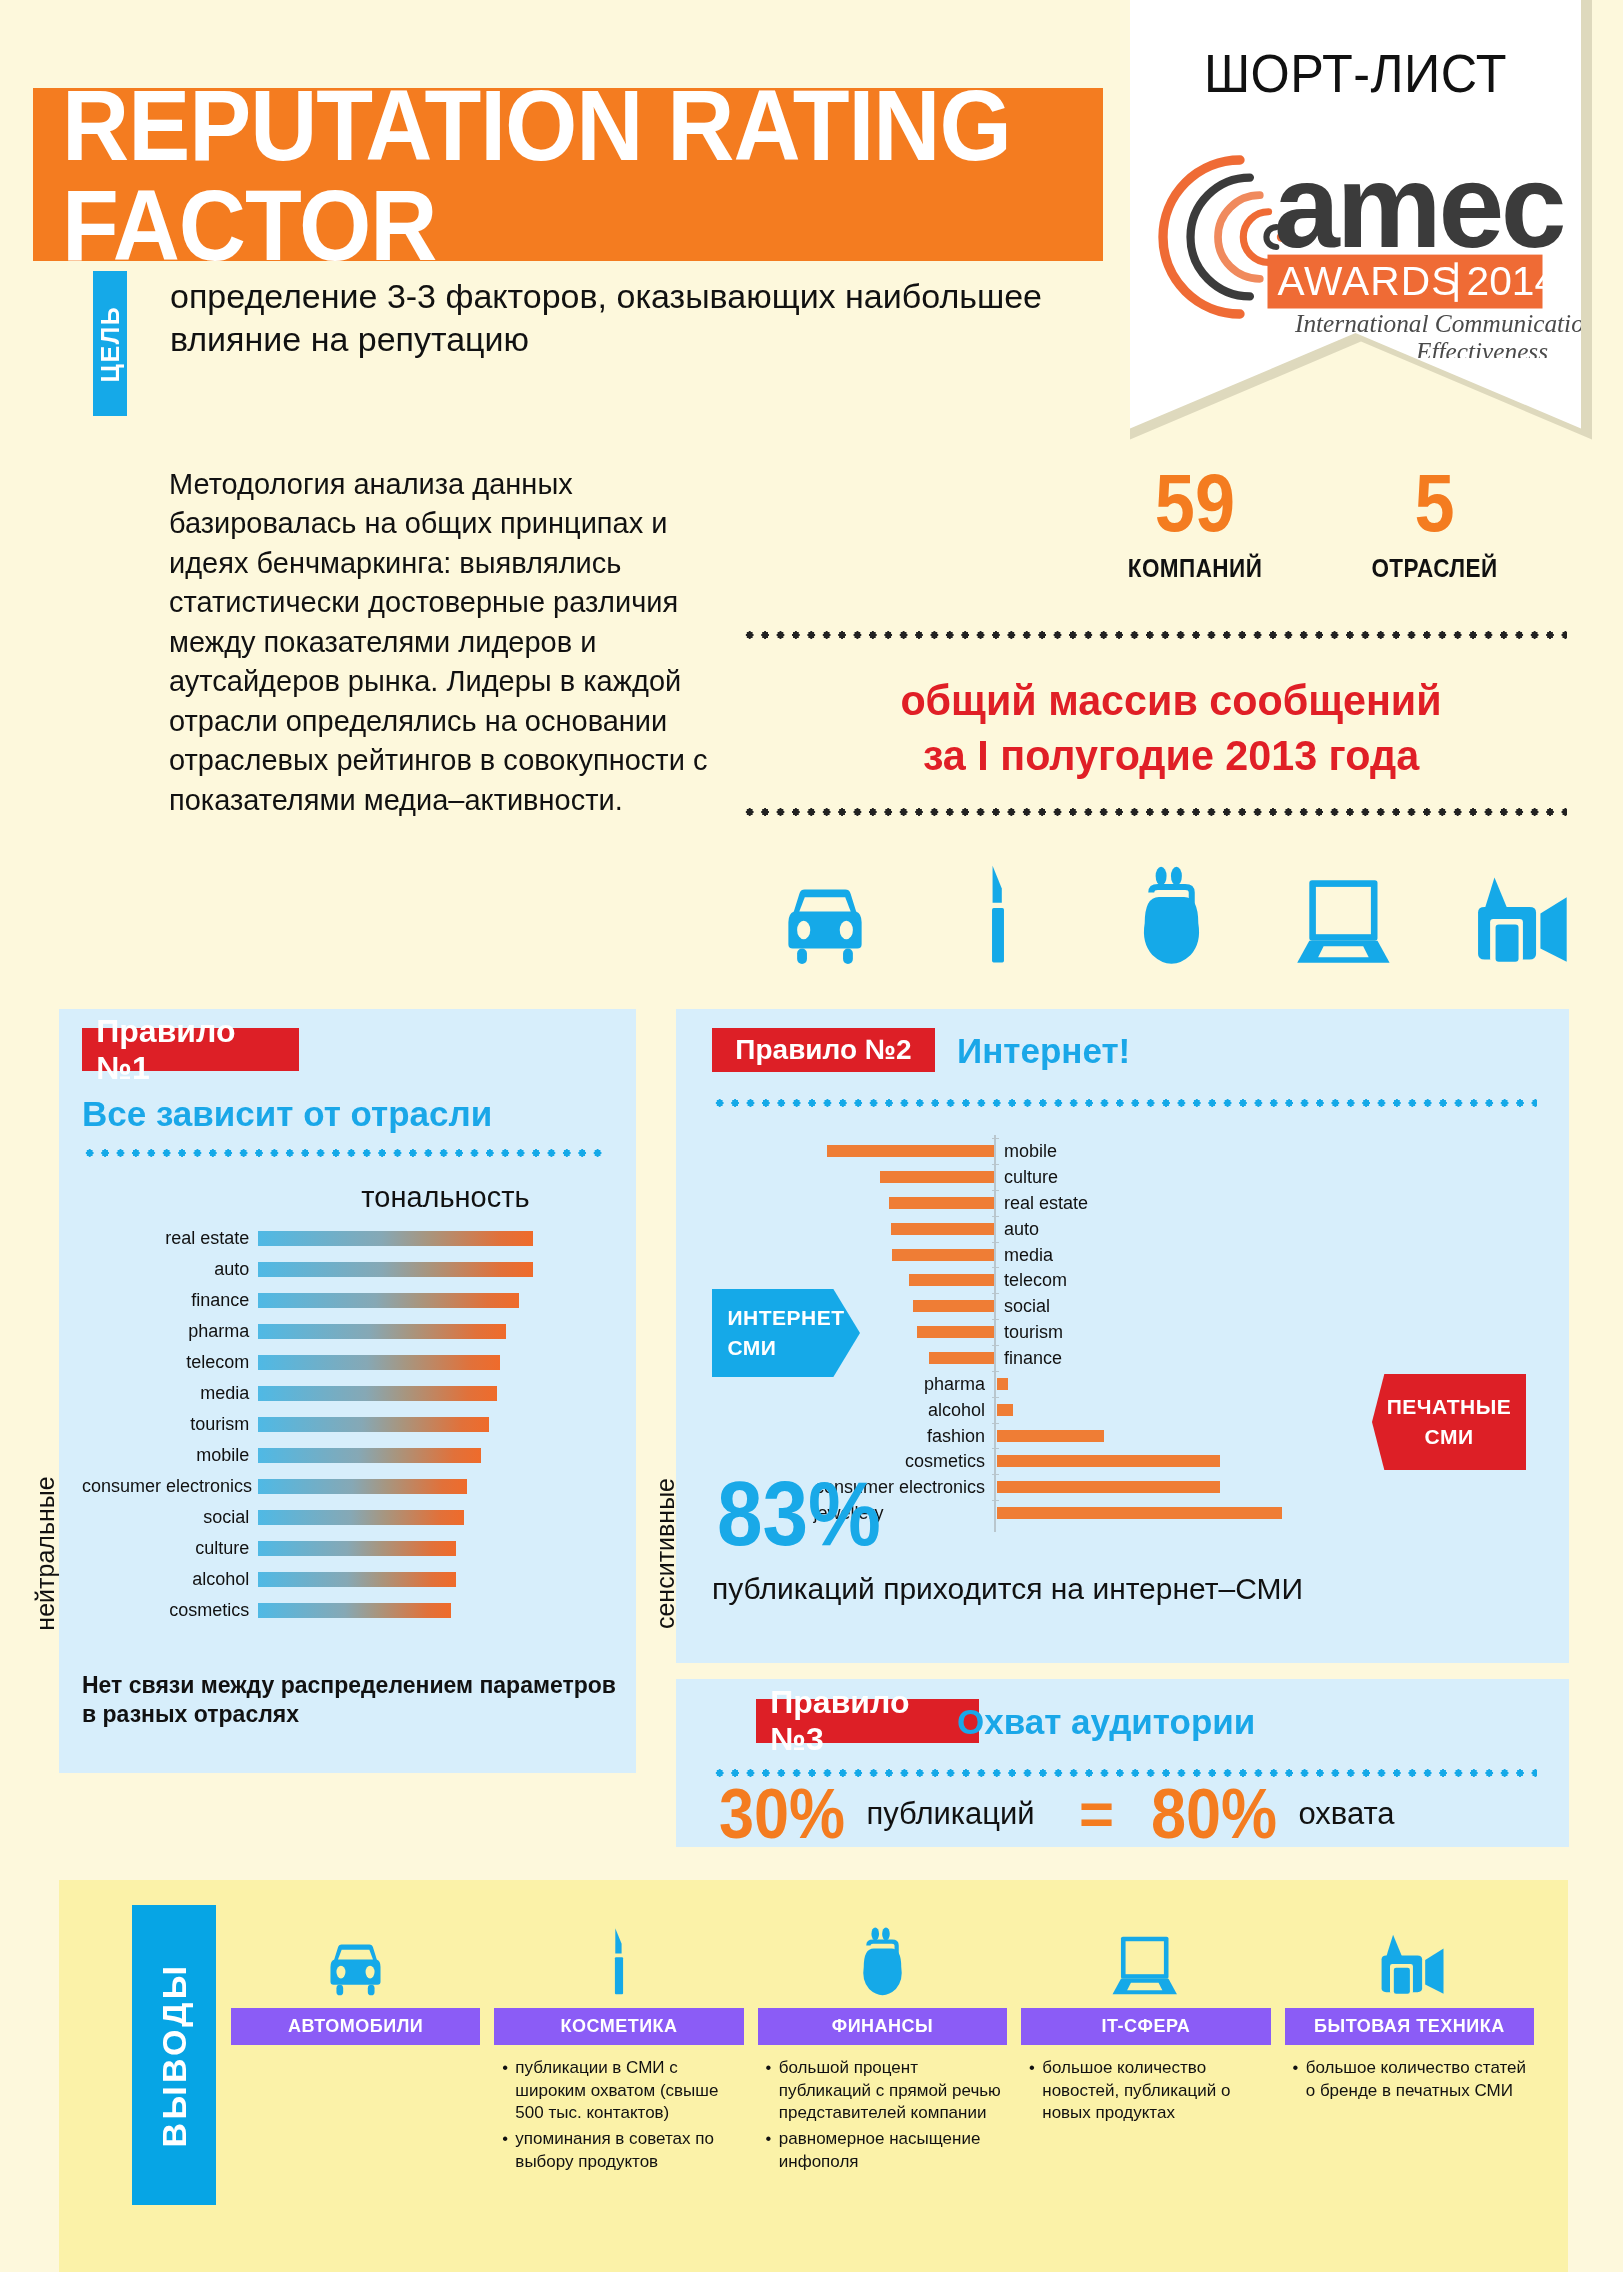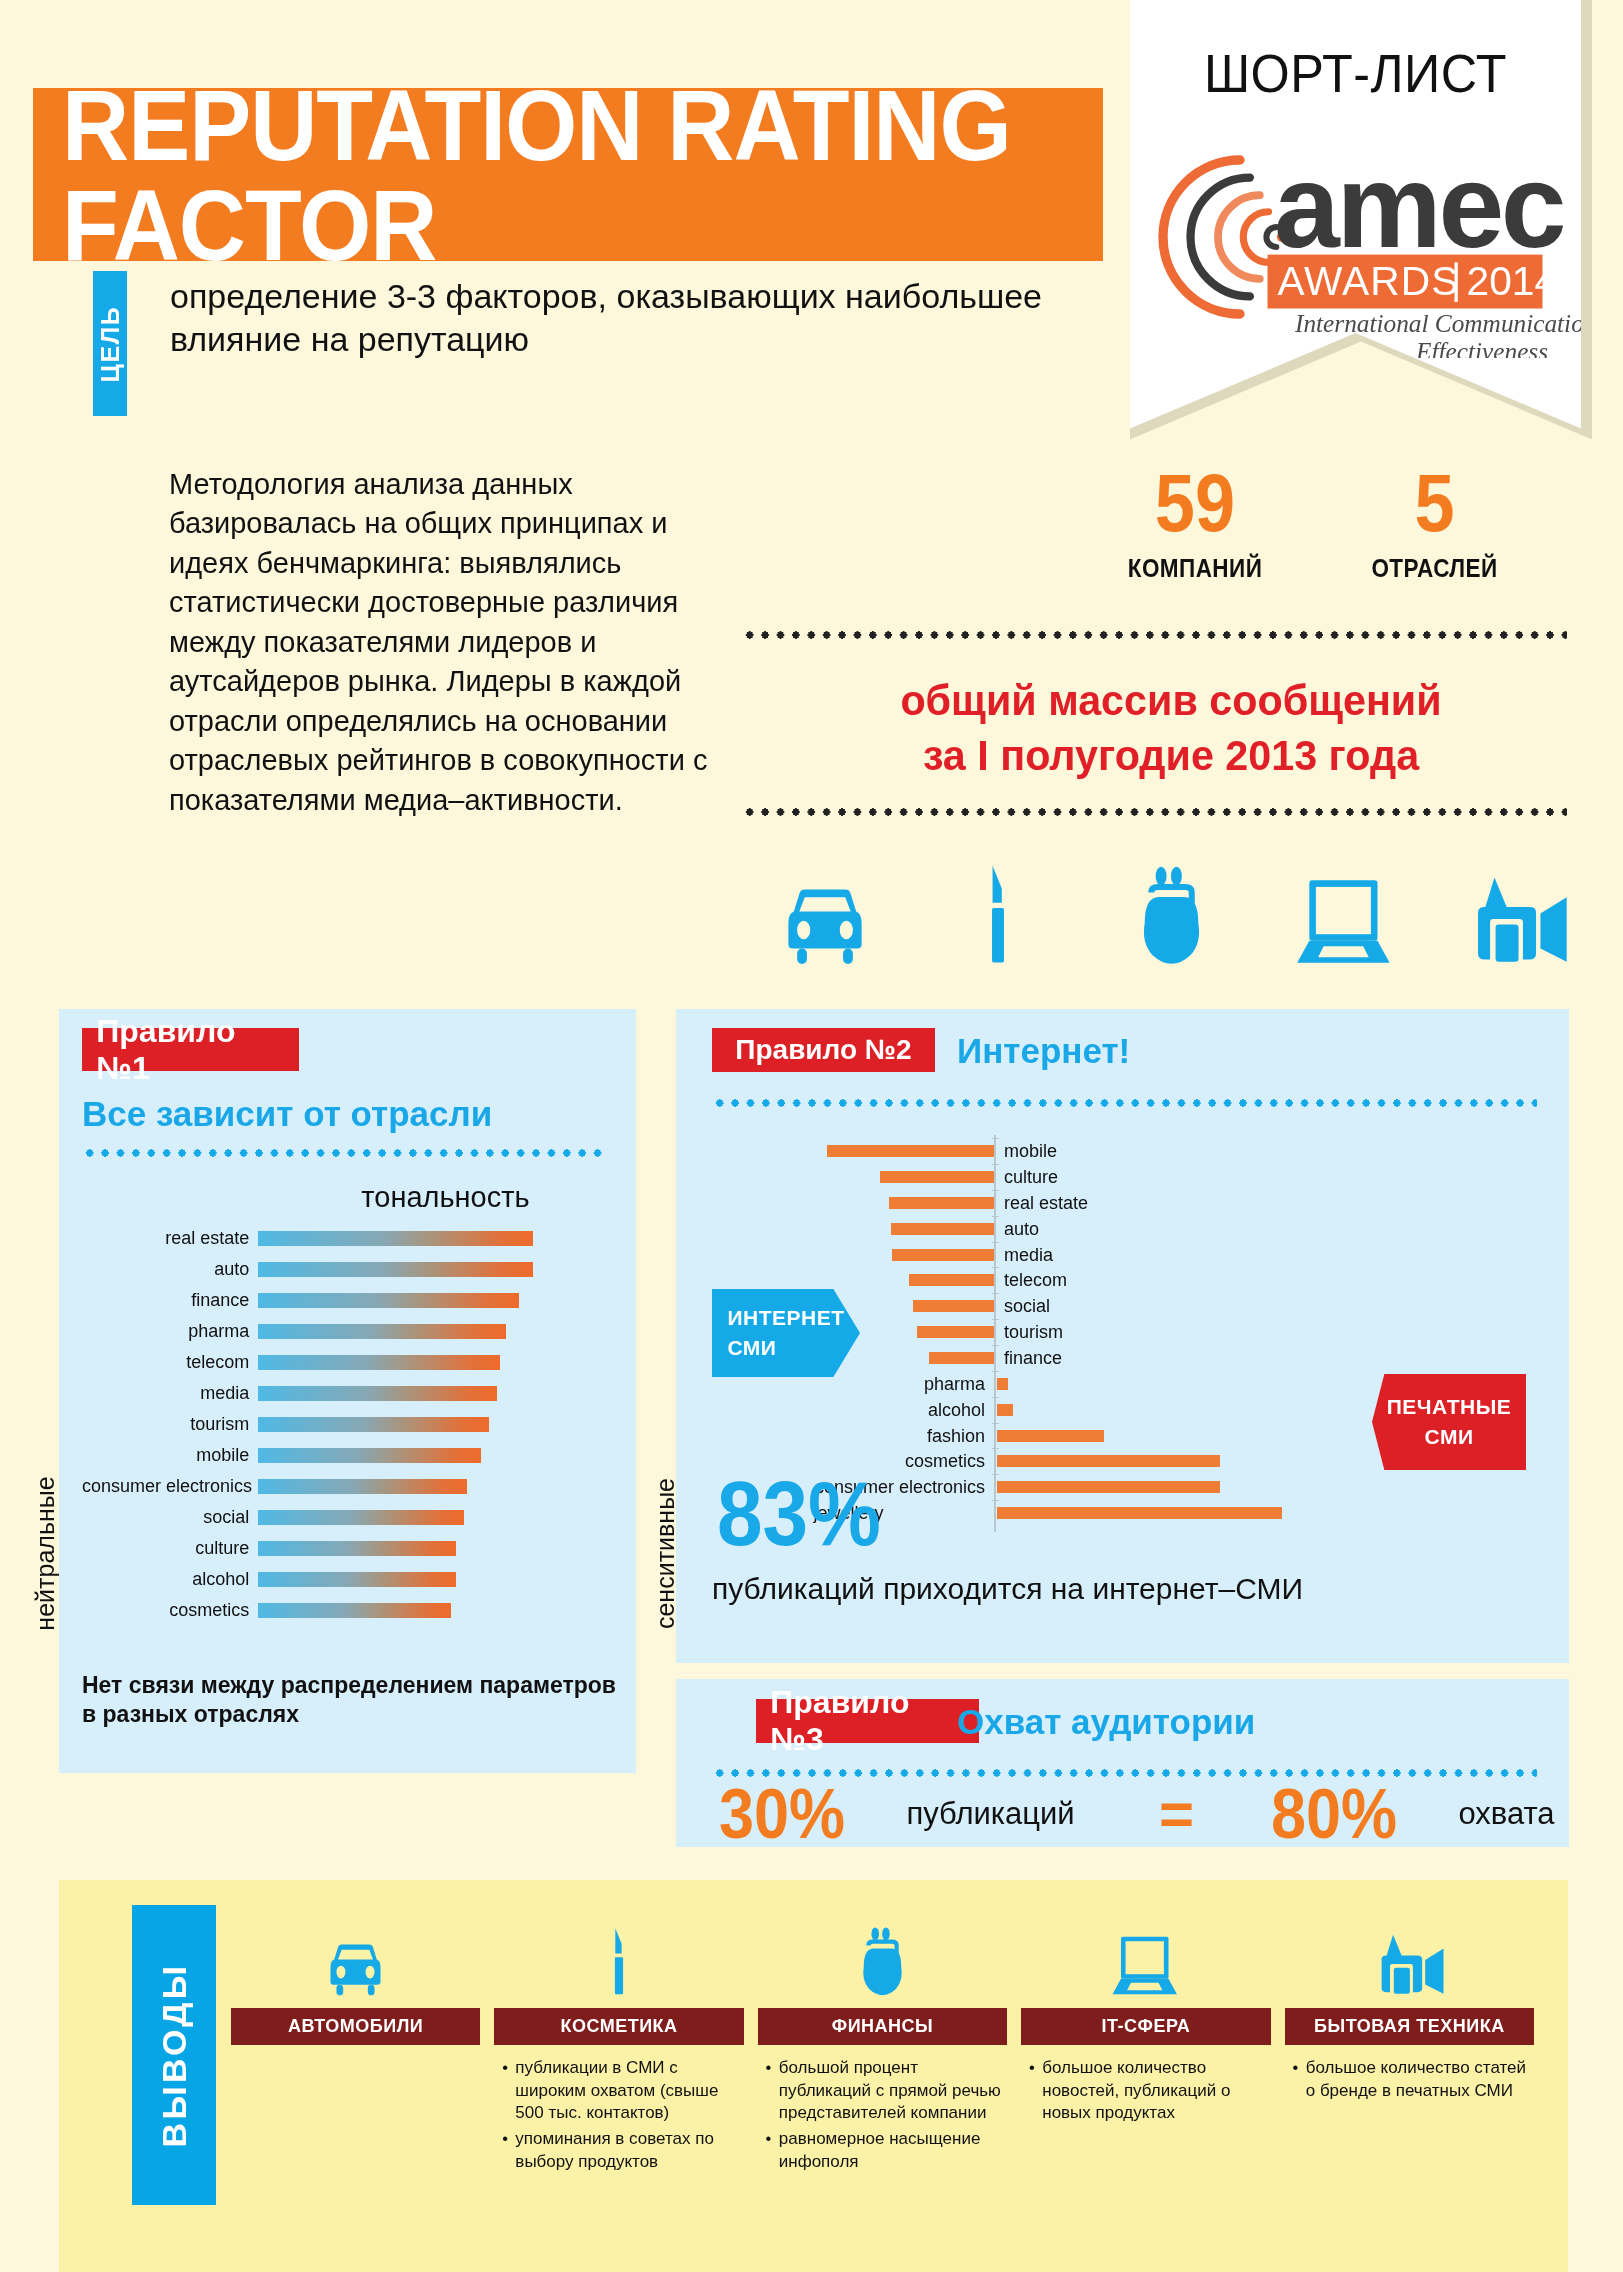--- a/index.html
+++ b/index.html
@@ -183,21 +183,21 @@
     position:absolute;left:712px;top:1572px;width:825px;
     font-size:30px;color:#111;
   }
 
   
   #panel3{left:676px;top:1679px;width:893px;height:168px;}
   #r3badge{left:712px;top:1699px;width:223px;height:44px;font-size:32px;margin-left:44px;}
   #r3sub{left:957px;top:1702px;font-size:35px;}
   #r3dots{left:712px;top:1769px;width:825px;}
   .r3line{position:absolute;left:712px;top:1784px;width:836px;height:60px;
-          display:flex;align-items:center;gap:40px;}
+          display:flex;align-items:center;}
   .r3pct{color:#f47c20;font-size:70px;font-weight:bold;line-height:1;
          transform:scaleX(0.9);}
   .r3word{color:#111;font-size:31px;margin-left:14.3px;margin-right:14.3px;}
   .r3eq{color:#f47c20;font-size:60px;font-weight:bold;margin:0 30px;line-height:1;}
 
   
   #concl{
     position:absolute;left:59px;top:1880px;width:1509px;height:418px;
     background:#fbf2a8;
   }
@@ -209,21 +209,21 @@
     transform:translate(-50%,-50%) rotate(-90deg);
     color:#fff;font-size:34px;font-weight:bold;letter-spacing:3.3px;
   }
   .cols{
     position:absolute;left:231px;top:1905px;width:1303px;height:341px;
     display:flex;gap:14.3px;
   }
   .col{width:258px;position:relative;}
   .col .cicon{height:91px;display:flex;align-items:flex-end;justify-content:center;}
   .col .chead{
-    margin-top:12px;background:#7f1d1d;color:#fff;text-align:center;
+    margin-top:12px;background:#8b5cf6;color:#fff;text-align:center;
     font-size:18px;font-weight:bold;padding:8.2px 0;letter-spacing:0.5px;
   }
   .col ul{margin-top:12px;padding-left:4.4px;list-style:none;}
   .col li{
     font-size:17px;line-height:1.32;color:#111;margin-bottom:3.8px;
     padding-left:16.5px;position:relative;
   }
   .col li::before{
     content:"•";position:absolute;left:3.3px;top:-0.5px;font-size:16.5px;color:#111;
   }

